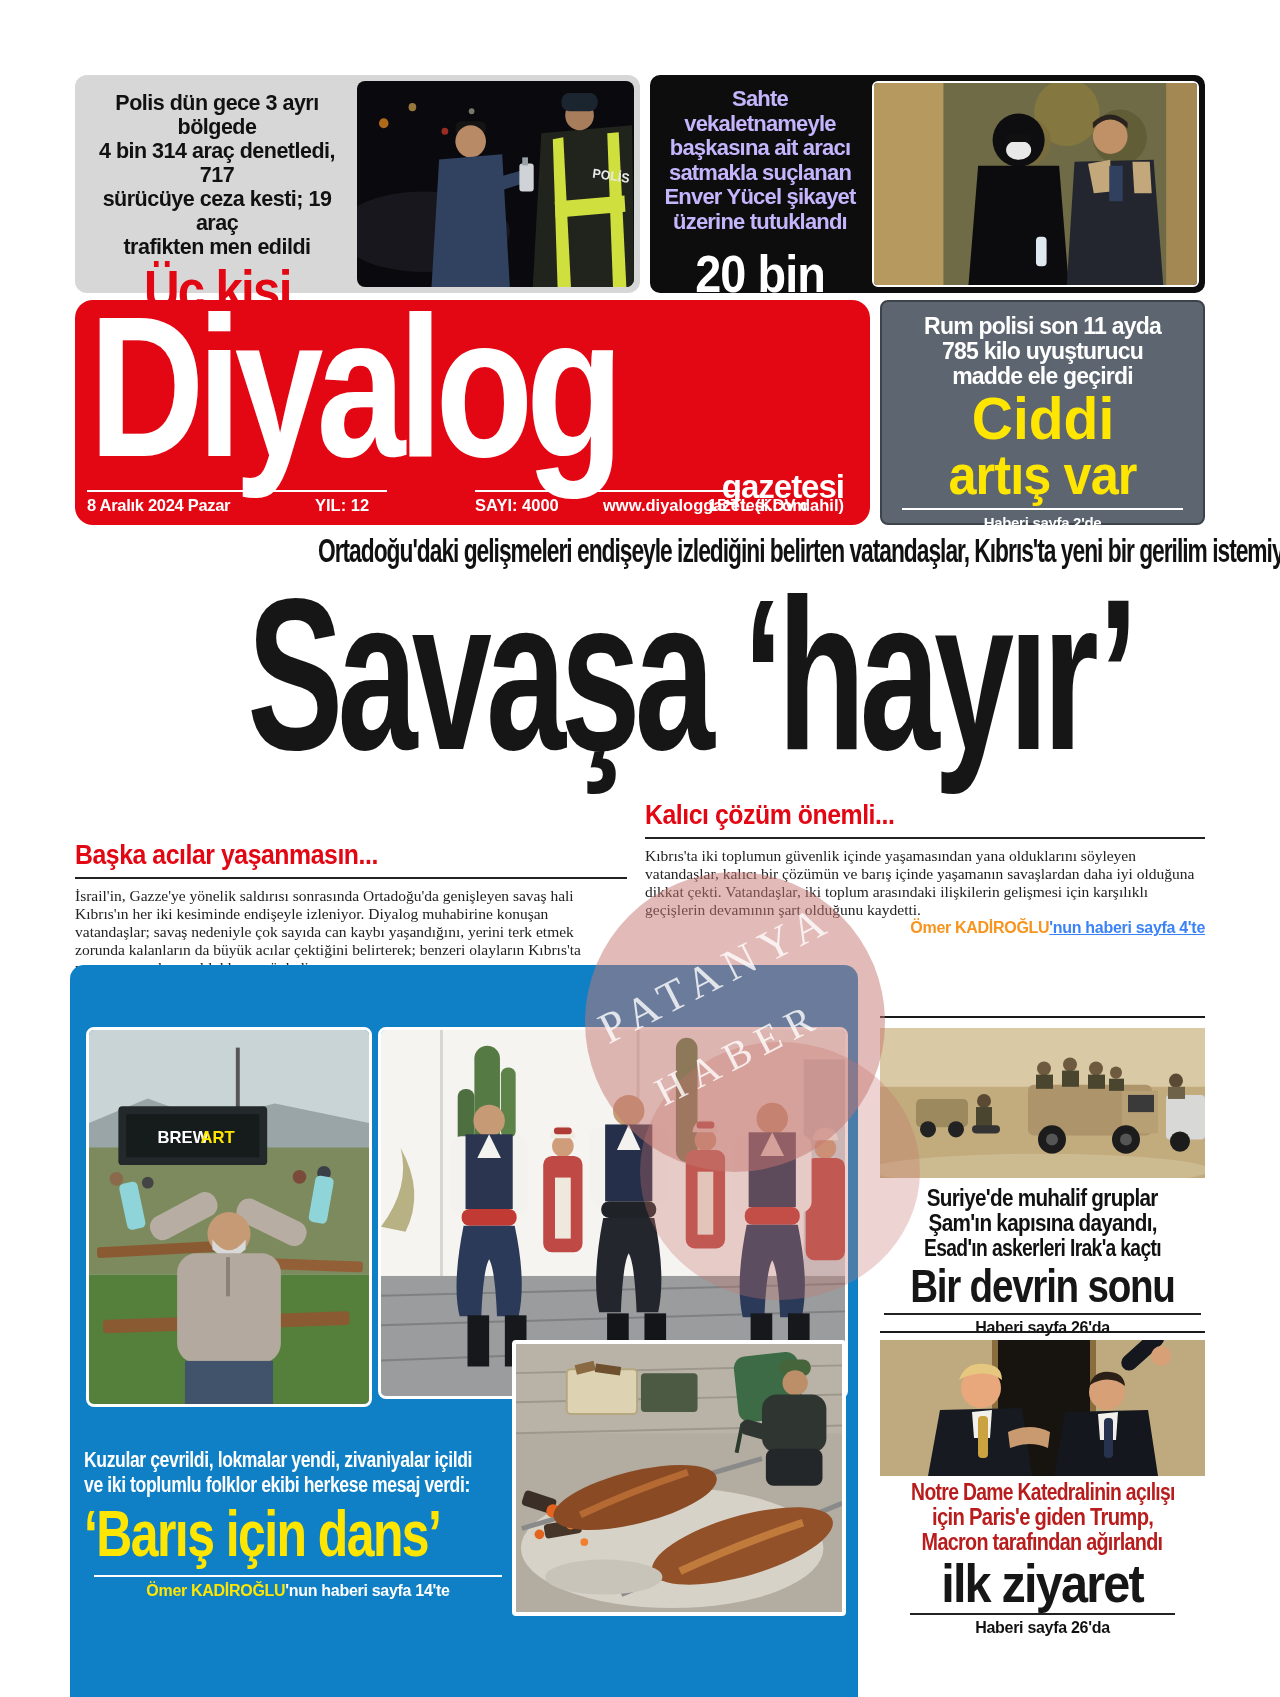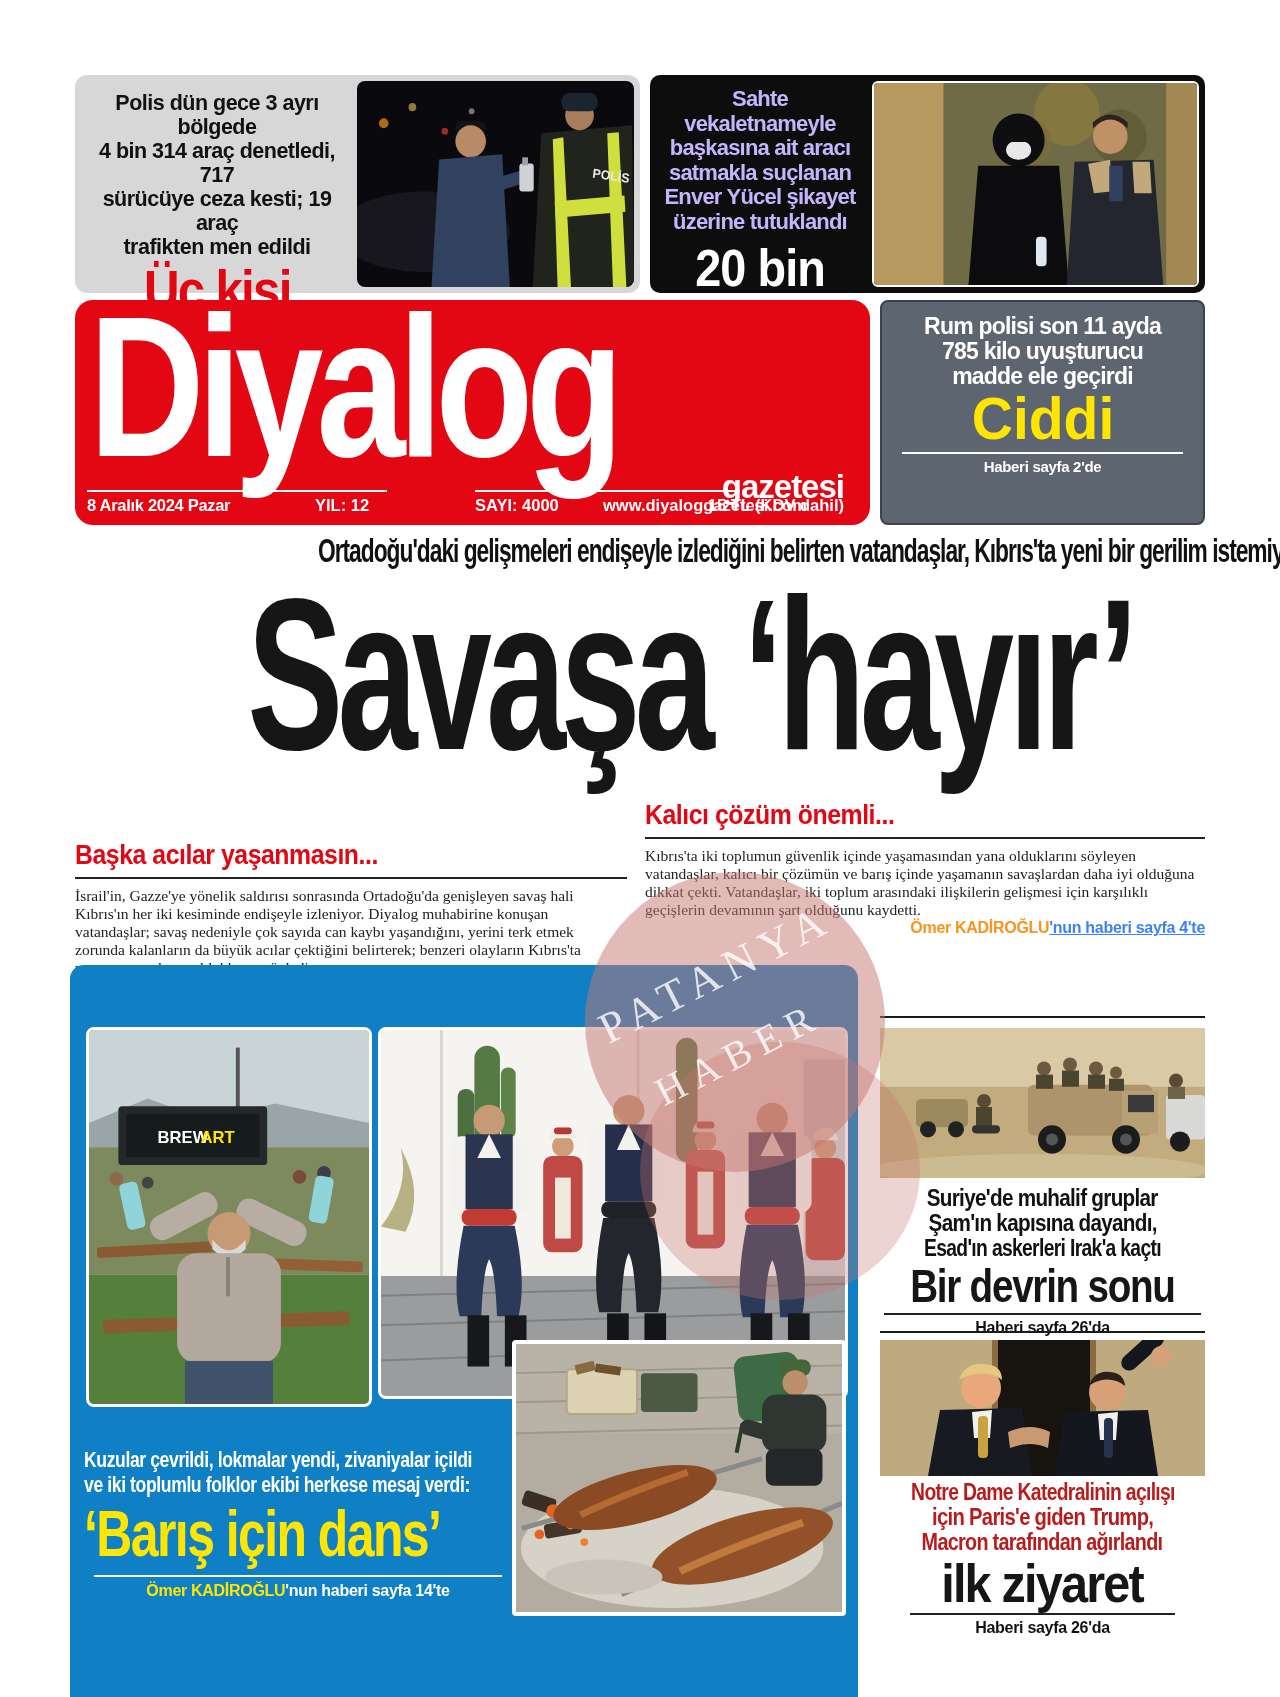--- a/index.html
+++ b/index.html
@@ -71,21 +71,21 @@
 
   <div class="abs" style="left:650px;top:75px;width:555px;height:218px;background:#0d0d0d;border-radius:10px;">
     <div class="abs ctr" style="left:4px;top:12px;width:212px;">
       <div class="b" style="font-size:22px;line-height:24.5px;color:#c4b5fd;letter-spacing:-0.8px;">
         <div>Sahte vekaletnameyle</div>
         <div>başkasına ait aracı</div>
         <div>satmakla suçlanan</div>
         <div>Enver Yücel şikayet</div>
         <div>üzerine tutuklandı</div>
       </div>
-      <div style="margin-top:10px;"><span class="sq b" style="font-size:52px;line-height:48px;color:#fff;letter-spacing:-1px;transform:scaleX(.9);">20 bin</span></div>
+      <div style="margin-top:16px;"><span class="sq b" style="font-size:52px;line-height:48px;color:#fff;letter-spacing:-1px;transform:scaleX(.9);">20 bin</span></div>
       <div><span class="sq b" style="font-size:42px;line-height:44px;color:#fff;letter-spacing:-1px;transform:scaleX(.82);">Sterlin aldı</span></div>
       <div style="height:2px;background:#fff;margin:4px 38px 3px 38px;"></div>
       <div class="pageref" style="color:#fff;font-size:14.5px;">Haberi sayfa 6'da</div>
     </div>
 
     <div class="photo" style="left:222px;top:6px;width:327px;height:206px;border-radius:6px;border:2px solid #fff;box-sizing:border-box;">
       <svg viewBox="0 0 335 205" preserveAspectRatio="none">
         <rect width="335" height="205" fill="#6e6b46"></rect>
         <circle cx="200" cy="30" r="34" fill="#8a7a3f" opacity=".8"></circle>
         <circle cx="255" cy="55" r="28" fill="#5c5a33" opacity=".8"></circle>
@@ -121,20 +121,21 @@
     <div class="abs b" style="right:26px;bottom:10px;font-size:16.5px;color:#fff;">15 TL (KDV dahil)</div>
   </div>
 
   <div class="abs ctr" style="left:880px;top:300px;width:325px;height:225px;background:#5c6570;border-radius:8px;border:2px solid #3c434b;box-sizing:border-box;">
     <div class="b" style="margin-top:12px;font-size:23px;line-height:25px;color:#fff;letter-spacing:-0.8px;">
       <div>Rum polisi son 11 ayda</div>
       <div>785 kilo uyuşturucu</div>
       <div>madde ele geçirdi</div>
     </div>
     <div style="margin-top:2px;"><span class="sq b" style="font-size:60px;line-height:56px;color:#ffe600;letter-spacing:0px;transform:scaleX(.95);">Ciddi</span></div>
+    <div><span class="sq b" style="font-size:56px;line-height:56px;color:#ffe600;letter-spacing:-1px;transform:scaleX(.9);">artış var</span></div>
     <div style="height:2px;background:#fff;margin:5px 20px 4px 20px;"></div>
     <div class="pageref" style="color:#fff;font-size:15px;">Haberi sayfa 2'de</div>
   </div>
 
   <div class="abs ctr" style="left:75px;top:531px;width:1130px;">
     <span class="sq b" style="font-size:34px;color:#111;letter-spacing:-1.5px;transform:scaleX(.67);">Ortadoğu'daki gelişmeleri endişeyle izlediğini belirten vatandaşlar, Kıbrıs'ta yeni bir gerilim istemiyor</span>
   </div>
 
   <div class="abs ctr" style="left:75px;top:566px;width:1130px;height:235px;">
     <span class="sq b" style="font-size:200px;line-height:215px;color:#161616;letter-spacing:-8px;transform:scale(.72,1.08);">Savaşa ‘hayır’</span>

